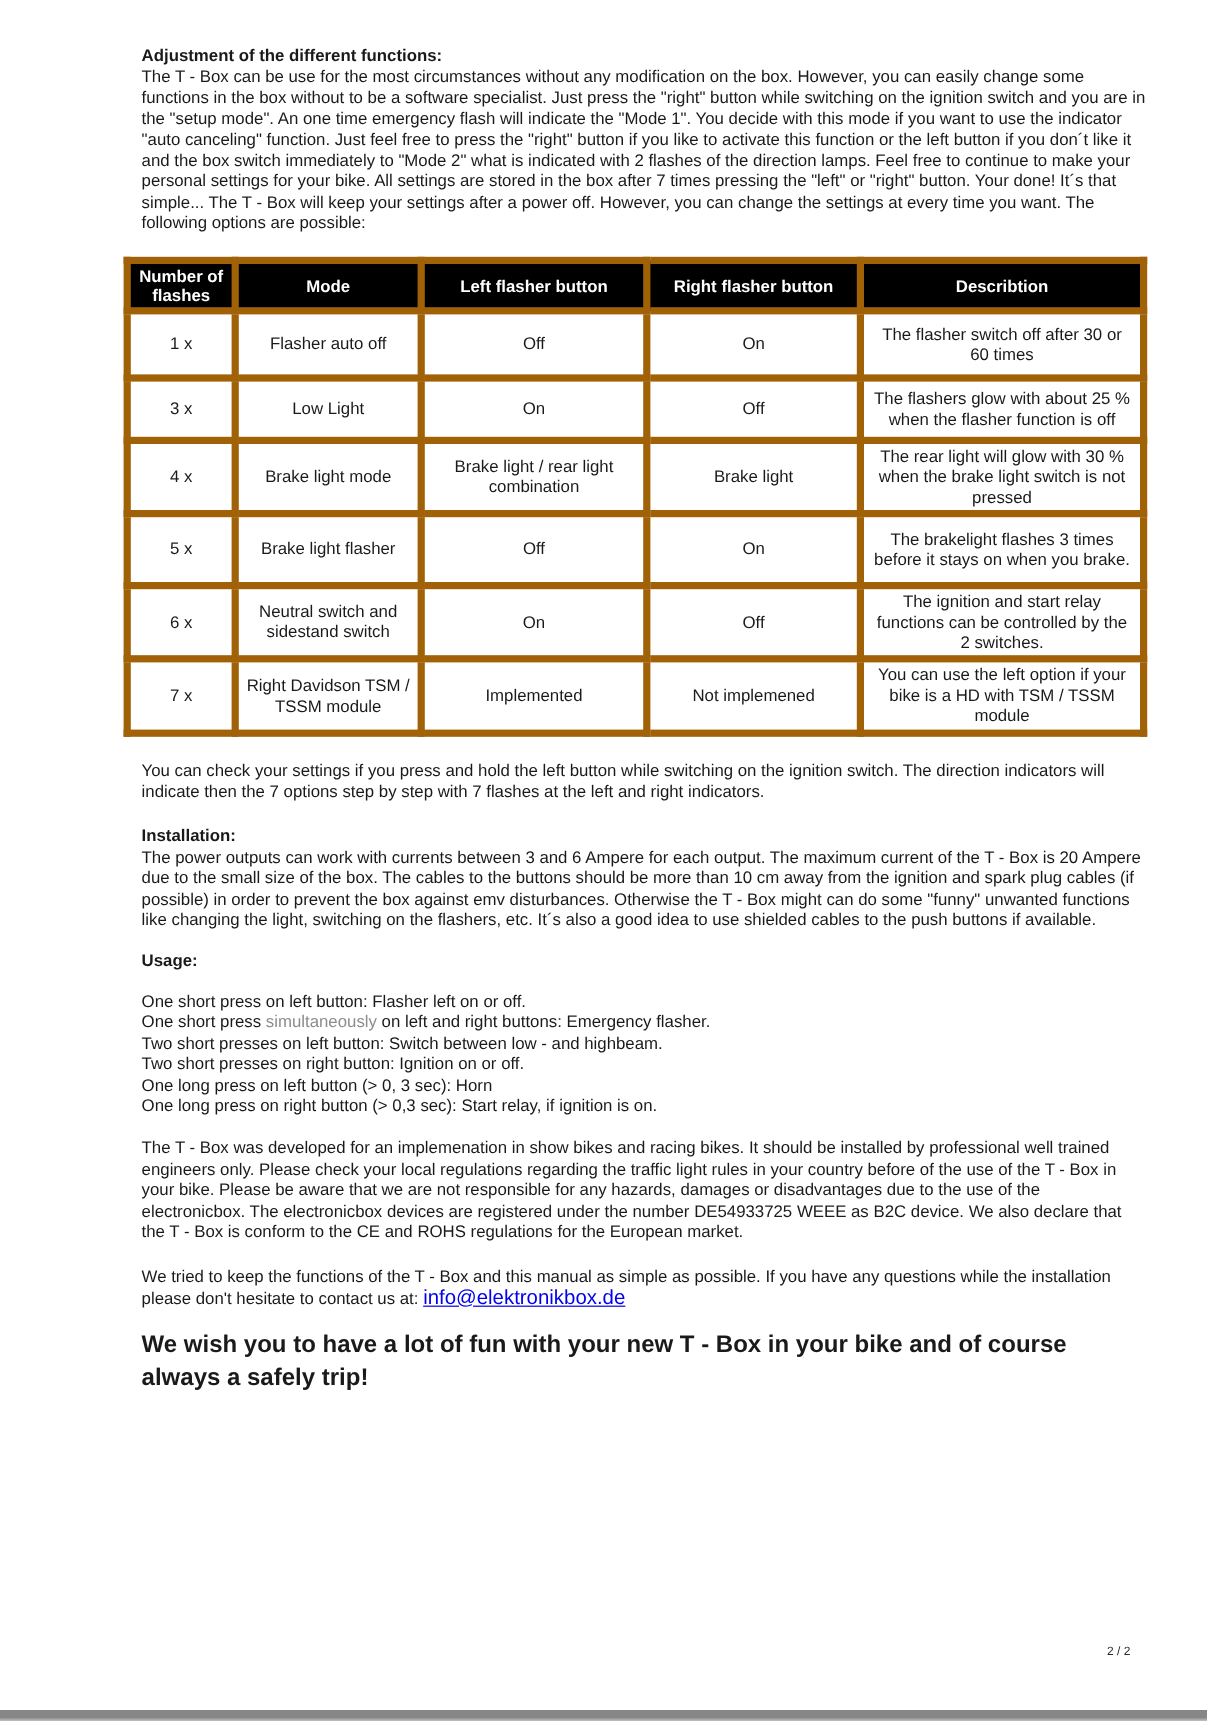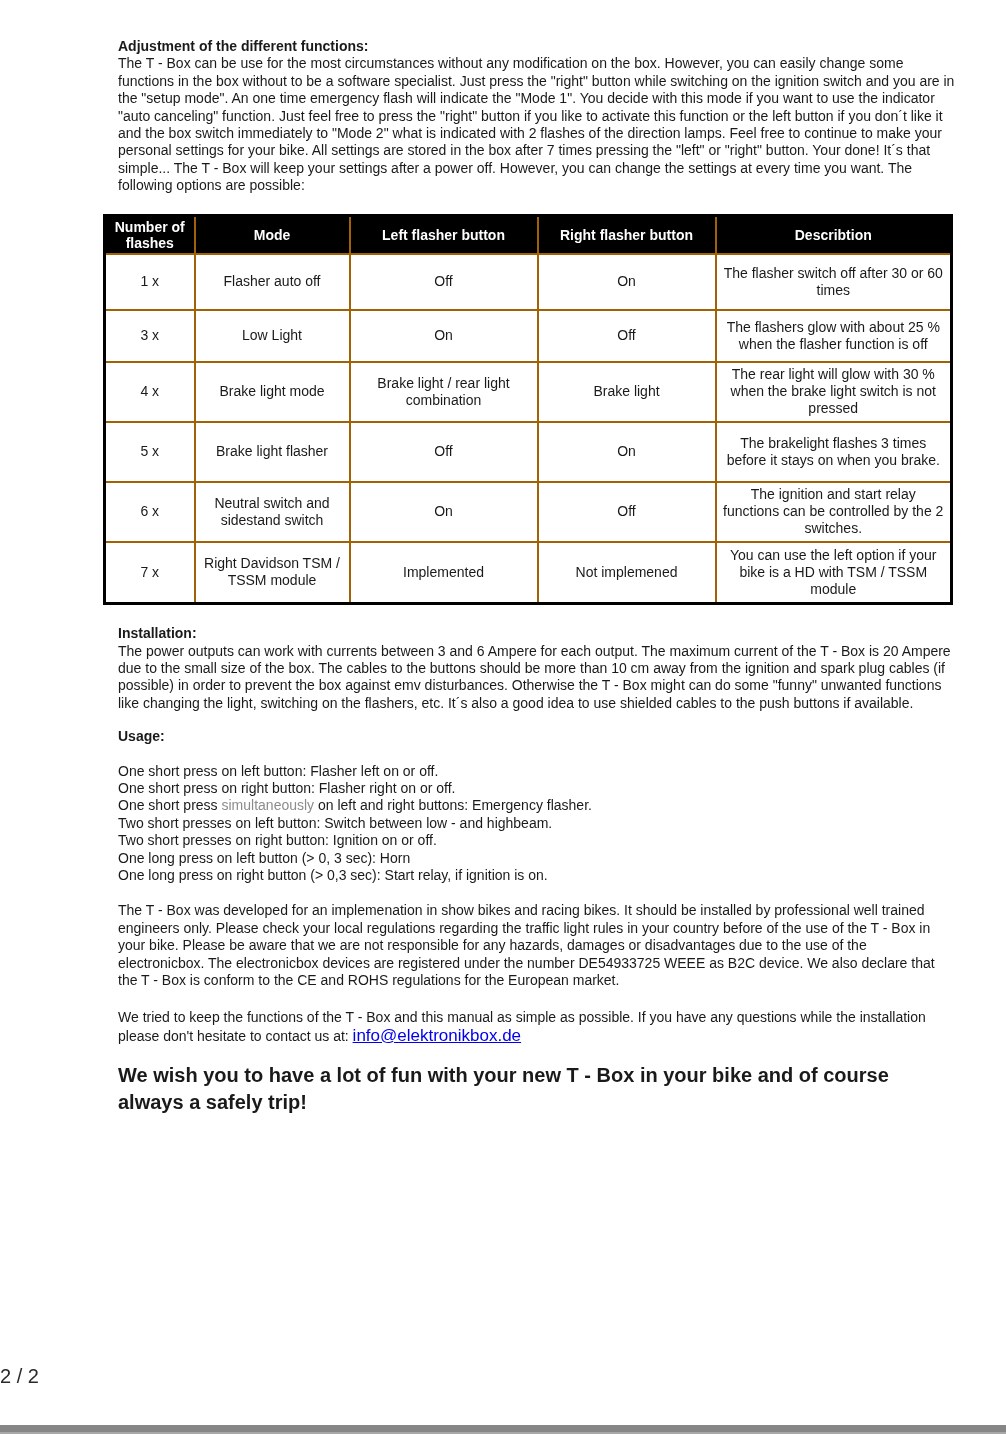--- a/index.html
+++ b/index.html
@@ -24,21 +24,21 @@
   
   table.options {
     border-collapse: collapse;
     table-layout: fixed;
     width: 847px;
     margin-left: -15px;
     margin-top: 19px;
     border: 3px solid #000;
   }
   table.options th, table.options td {
-    border: 2px solid #a16207;
+    border: 6px solid #a16207;
     text-align: center;
     vertical-align: middle;
     padding: 2px 6px;
     font-size: 14px;
     line-height: 17px;
   }
   table.options thead th {
     background: var(--table-header-bg, #000);
     color: #ffffff;
     font-weight: bold;
@@ -67,22 +67,22 @@
     margin-top: 17px;
     font-weight: bold;
     font-size: 20px;
     line-height: 27px;
   }
   .page-number {
     position: absolute;
     top: 1368px;
     left: 0;
     width: 942px;
-    text-align: left;
-    font-size: 20px;
+    text-align: right;
+    font-size: 10px;
     color: #2a2a2a;
   }
   .footer-bar {
     position: absolute;
     left: 0;
     bottom: 0;
     width: 100%;
     height: 9px;
     background: var(--footer-bar-gray, #868686);
     border-bottom: 2px solid #a8a8a8;
@@ -153,28 +153,28 @@
         <tr class="rh7">
           <td>7 x</td>
           <td>Right Davidson TSM / TSSM module</td>
           <td>Implemented</td>
           <td>Not implemened</td>
           <td>You can use the left option if your bike is a HD with TSM / TSSM module</td>
         </tr>
       </tbody>
     </table>
 
+    <p class="para after-table">You can check your settings if you press and hold the left button while switching on the ignition switch. The direction indicators will indicate then the 7 options step by step with 7 flashes at the left and right indicators.</p>
 
     <div class="sec-heading">Installation:</div>
     <p class="para">The power outputs can work with currents between 3 and 6 Ampere for each output. The maximum current of the T - Box is 20 Ampere due to the small size of the box. The cables to the buttons should be more than 10 cm away from the ignition and spark plug cables (if possible) in order to prevent the box against emv disturbances. Otherwise the T - Box might can do some "funny" unwanted functions like changing the light, switching on the flashers, etc. It´s also a good idea to use shielded cables to the push buttons if available.</p>
 
     <div class="usage-heading">Usage:</div>
     <div class="usage-list">
       <div class="usage-line">One short press on left button: Flasher left on or off.</div>
-      <div class="usage-line">One short press on right button: Flasher right on or off.</div>
       <div class="usage-line"><span>One short press </span><span class="muted">simultaneously</span><span> on left and right buttons: Emergency flasher.</span></div>
       <div class="usage-line">Two short presses on left button: Switch between low - and highbeam.</div>
       <div class="usage-line">Two short presses on right button: Ignition on or off.</div>
       <div class="usage-line">One long press on left button (&gt; 0, 3 sec): Horn</div>
       <div class="usage-line">One long press on right button (&gt; 0,3 sec): Start relay, if ignition is on.</div>
     </div>
 
     <p class="para legal">The T - Box was developed for an implemenation in show bikes and racing bikes. It should be installed by professional well trained engineers only. Please check your local regulations regarding the traffic light rules in your country before of the use of the T - Box in your bike. Please be aware that we are not responsible for any hazards, damages or disadvantages due to the use of the electronicbox. The electronicbox devices are registered under the number DE54933725 WEEE as B2C device. We also declare that the T - Box is conform to the CE and ROHS regulations for the European market.</p>
 
     <p class="para contact"><span>We tried to keep the functions of the T - Box and this manual as simple as possible. If you have any questions while the installation please don't hesitate to contact us at: </span><a class="email-link">info@elektronikbox.de</a></p>

